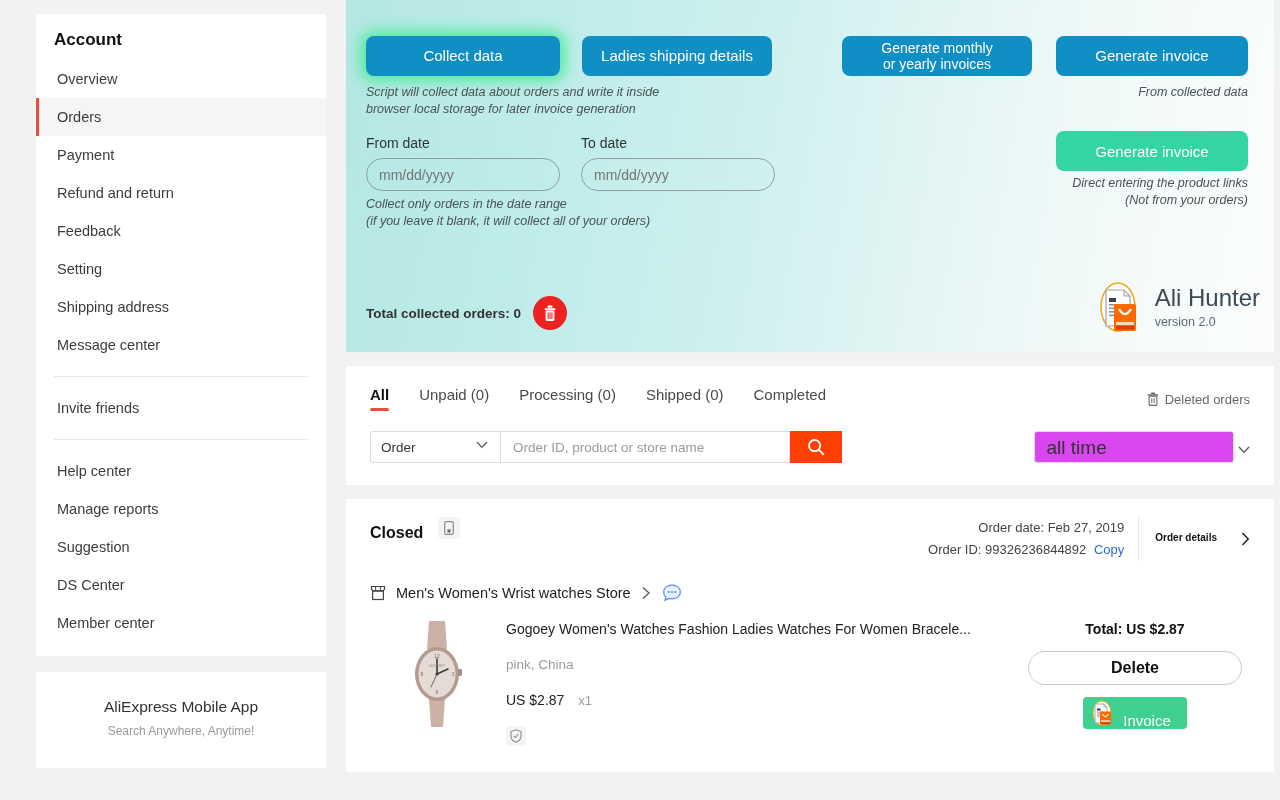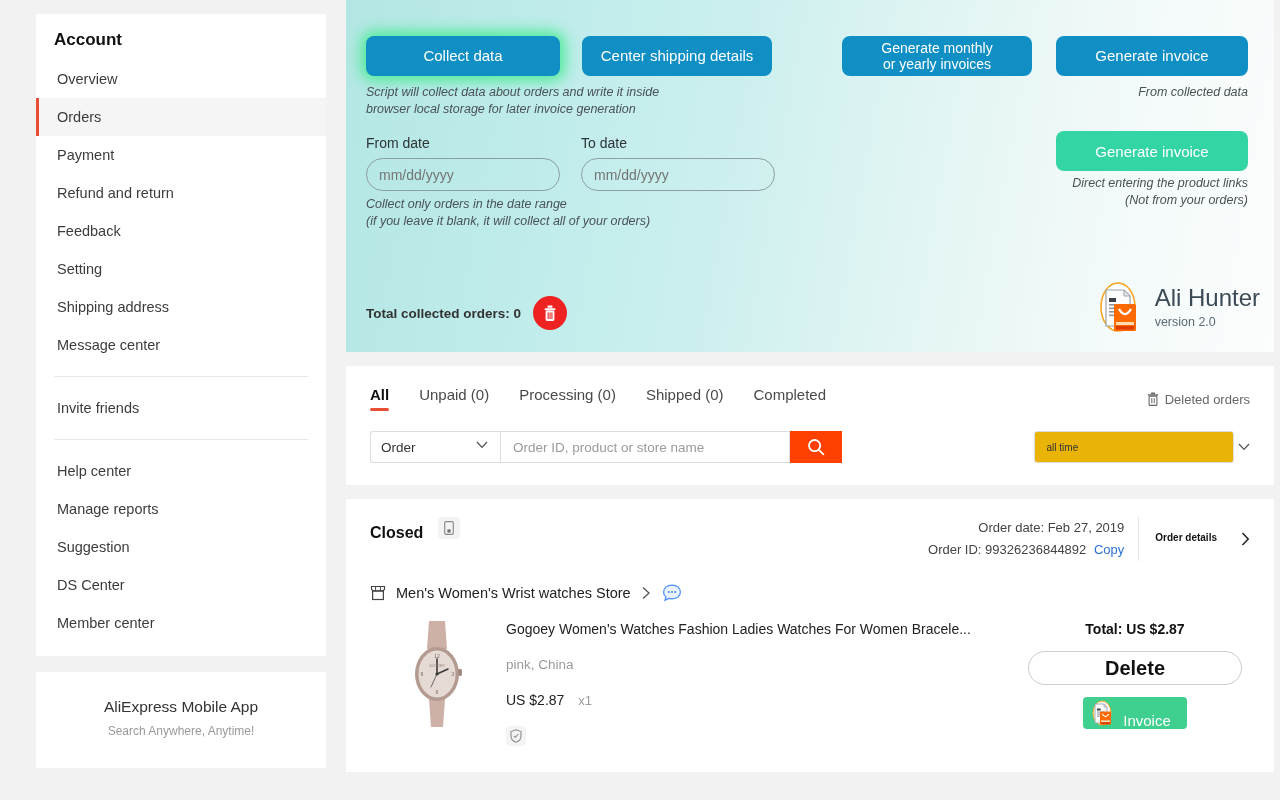--- a/index.html
+++ b/index.html
@@ -189,21 +189,21 @@
   .search-input::placeholder { color: #9b9b9b; }
   .search-btn {
     width: 52px; height: 32px;
     background: #ff4000; border: none; cursor: pointer;
     display: flex; align-items: center; justify-content: center;
   }
   .time-wrap { margin-left: auto; position: relative; }
   .sel-time {
     width: 200px; height: 32px;
     border: 1px solid #ddd; border-radius: 3px;
-    background: #eab308; font-size: 10px; color: #333;
+    background: #d946ef; font-size: 19px; color: #333;
     padding: 0 12px; appearance: none;
     font-family: "Liberation Sans", sans-serif;
     cursor: pointer;
   }
 
   
   .order-card {
     background: #fff; margin-top: 14px;
     padding: 18px 24px 26px 24px;
   }
@@ -246,21 +246,21 @@
   .badge-ico {
     width: 20px; height: 20px; border-radius: 4px;
     background: #f4f4f4; margin-top: 18px;
     display: flex; align-items: center; justify-content: center;
   }
   .pright { width: 230px; flex: none; text-align: center; padding-top: 4px; }
   .ptotal { font-size: 14px; font-weight: bold; color: #111; }
   .btn-delete {
     width: 214px; height: 34px; margin-top: 14px;
     border: 1px solid #ccc; border-radius: 17px;
-    background: #fff; font-size: 20px; font-weight: bold; color: #111;
+    background: #fff; font-size: 16px; font-weight: bold; color: #111;
     cursor: pointer; font-family: "Liberation Sans", sans-serif;
   }
   .btn-invoice {
     margin-top: 12px; height: 32px; padding: 0 16px 0 6px;
     border: none; border-radius: 4px; background: #3fcf8e;
     color: #fff; font-size: 15px; cursor: pointer;
     display: inline-flex; align-items: flex-end; gap: 8px;
     font-family: "Liberation Sans", sans-serif;
   }
 </style>
@@ -328,21 +328,21 @@
       <div class="mobile-sub">Search Anywhere, Anytime!</div>
     </div>
   </aside>
 
   <div class="main">
 
     <section class="banner">
 
       <button class="btn-blue glow" id="btn-collect-data">Collect data</button>
 
-      <button class="btn-blue" id="btn-collect-ship">Center shipping details</button>
+      <button class="btn-blue" id="btn-collect-ship">Ladies shipping details</button>
 
       <button class="btn-blue" id="btn-gen-monthly" style="white-space:pre-line;">Generate monthly
 or yearly invoices</button>
 
       <button class="btn-blue" id="btn-gen-invoice1">Generate invoice</button>
 
       <button class="btn-green" id="btn-gen-invoice2">Generate invoice</button>
 
       <div class="hint" id="hint-collect">Script will collect data about orders and write it inside
 browser local storage for later invoice generation</div>

